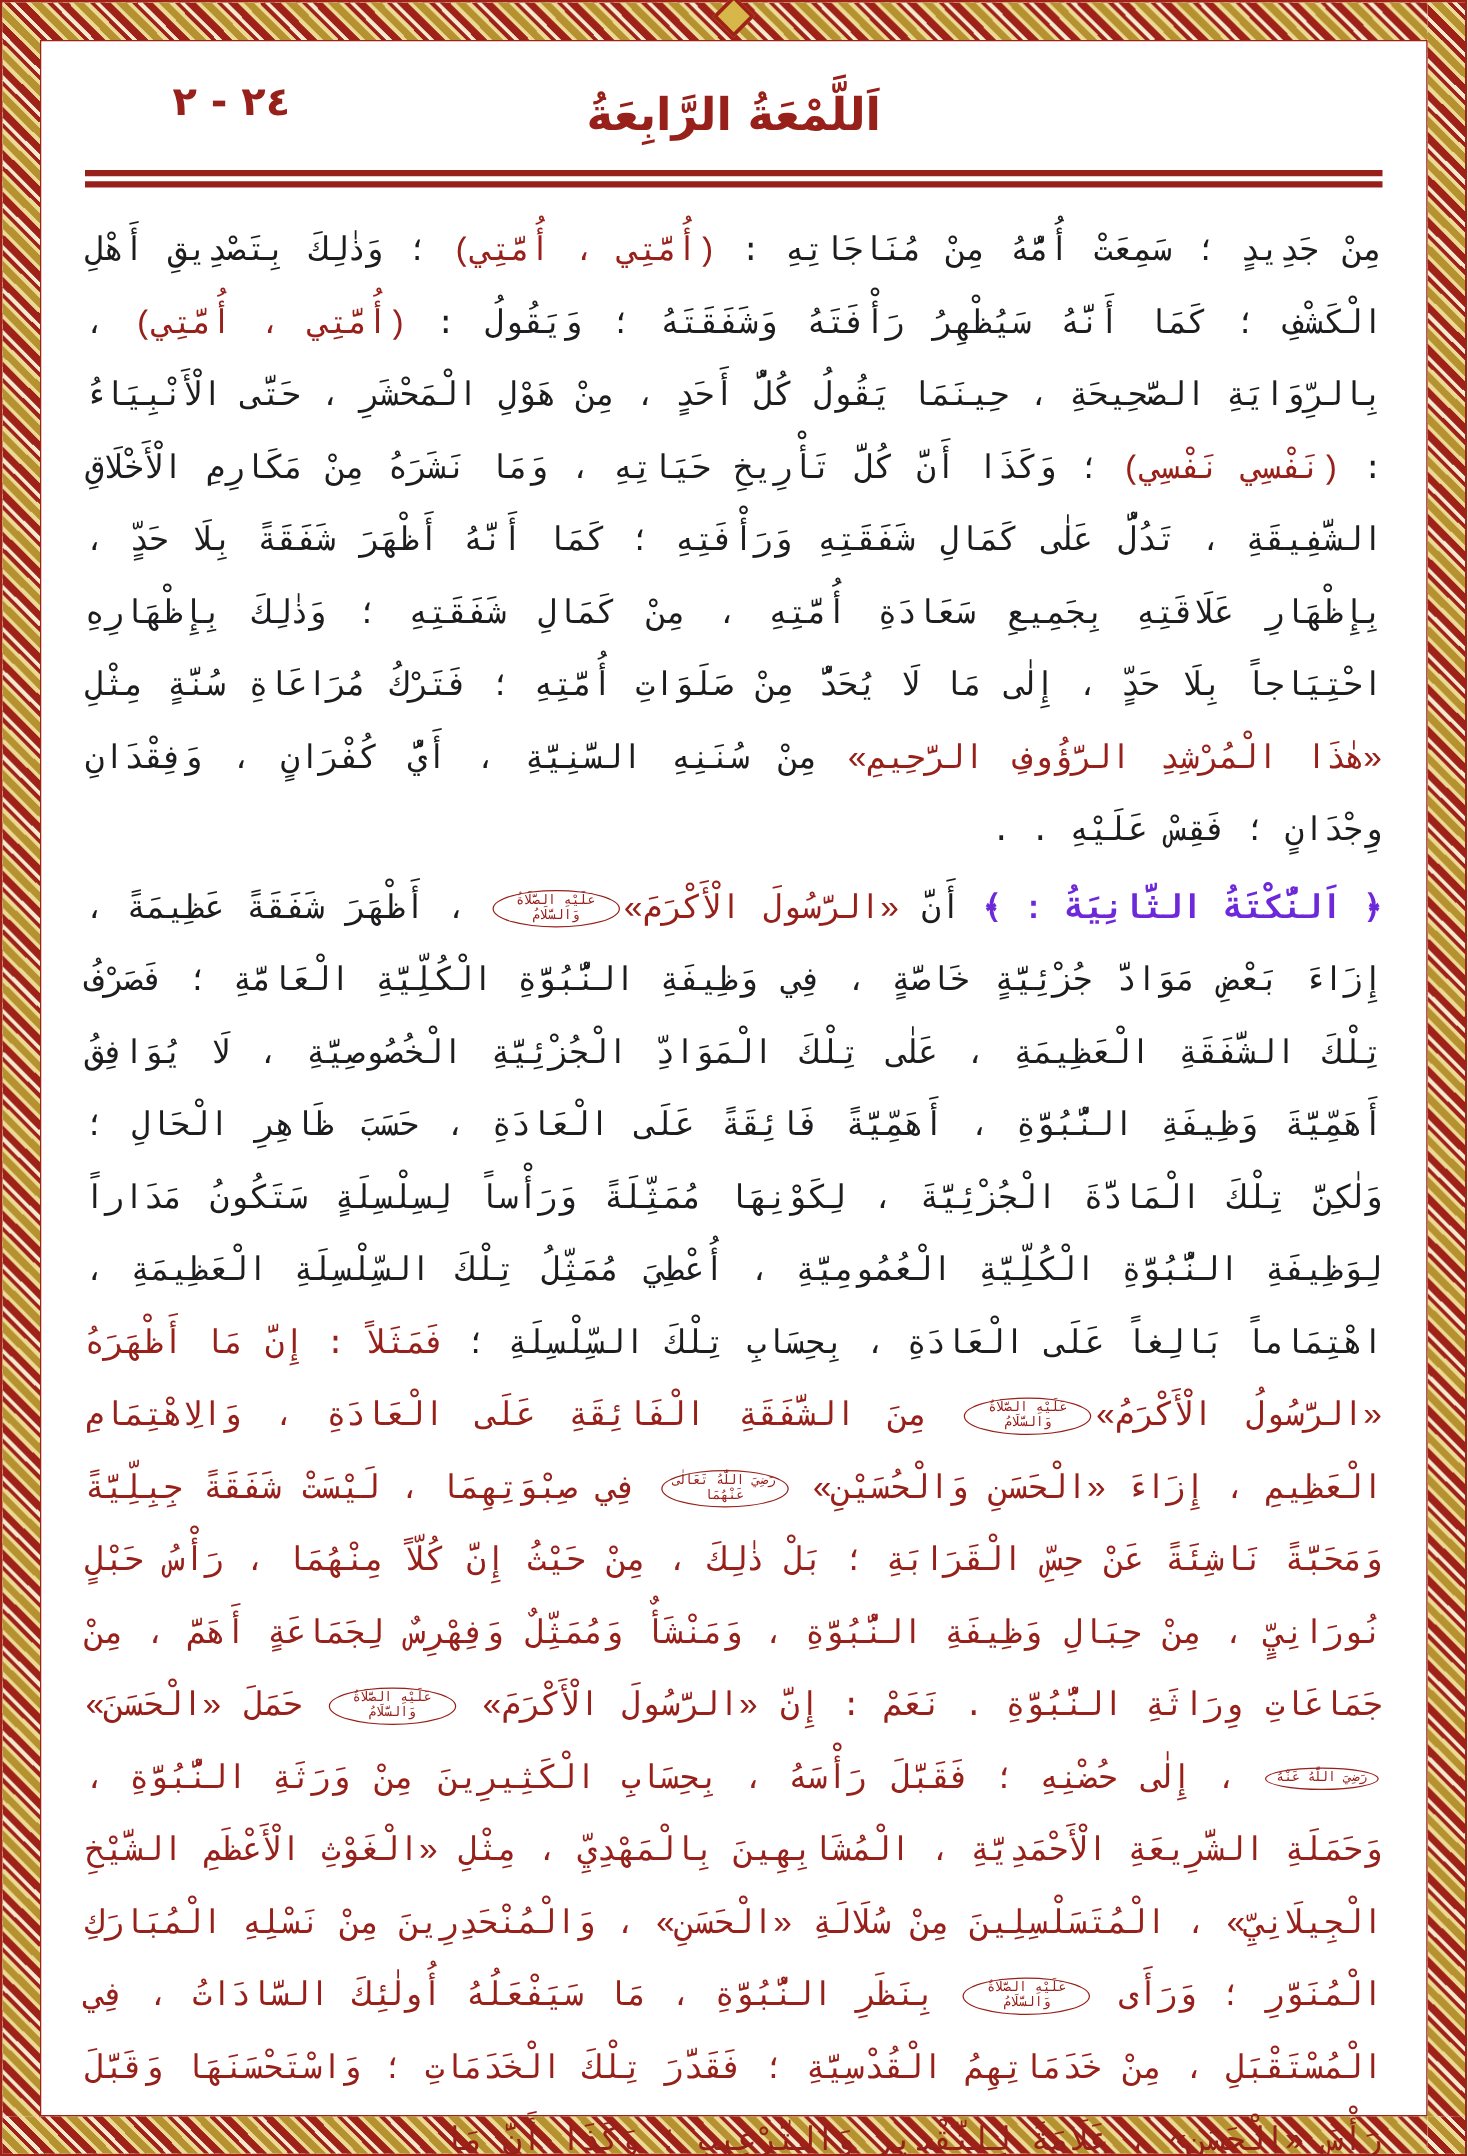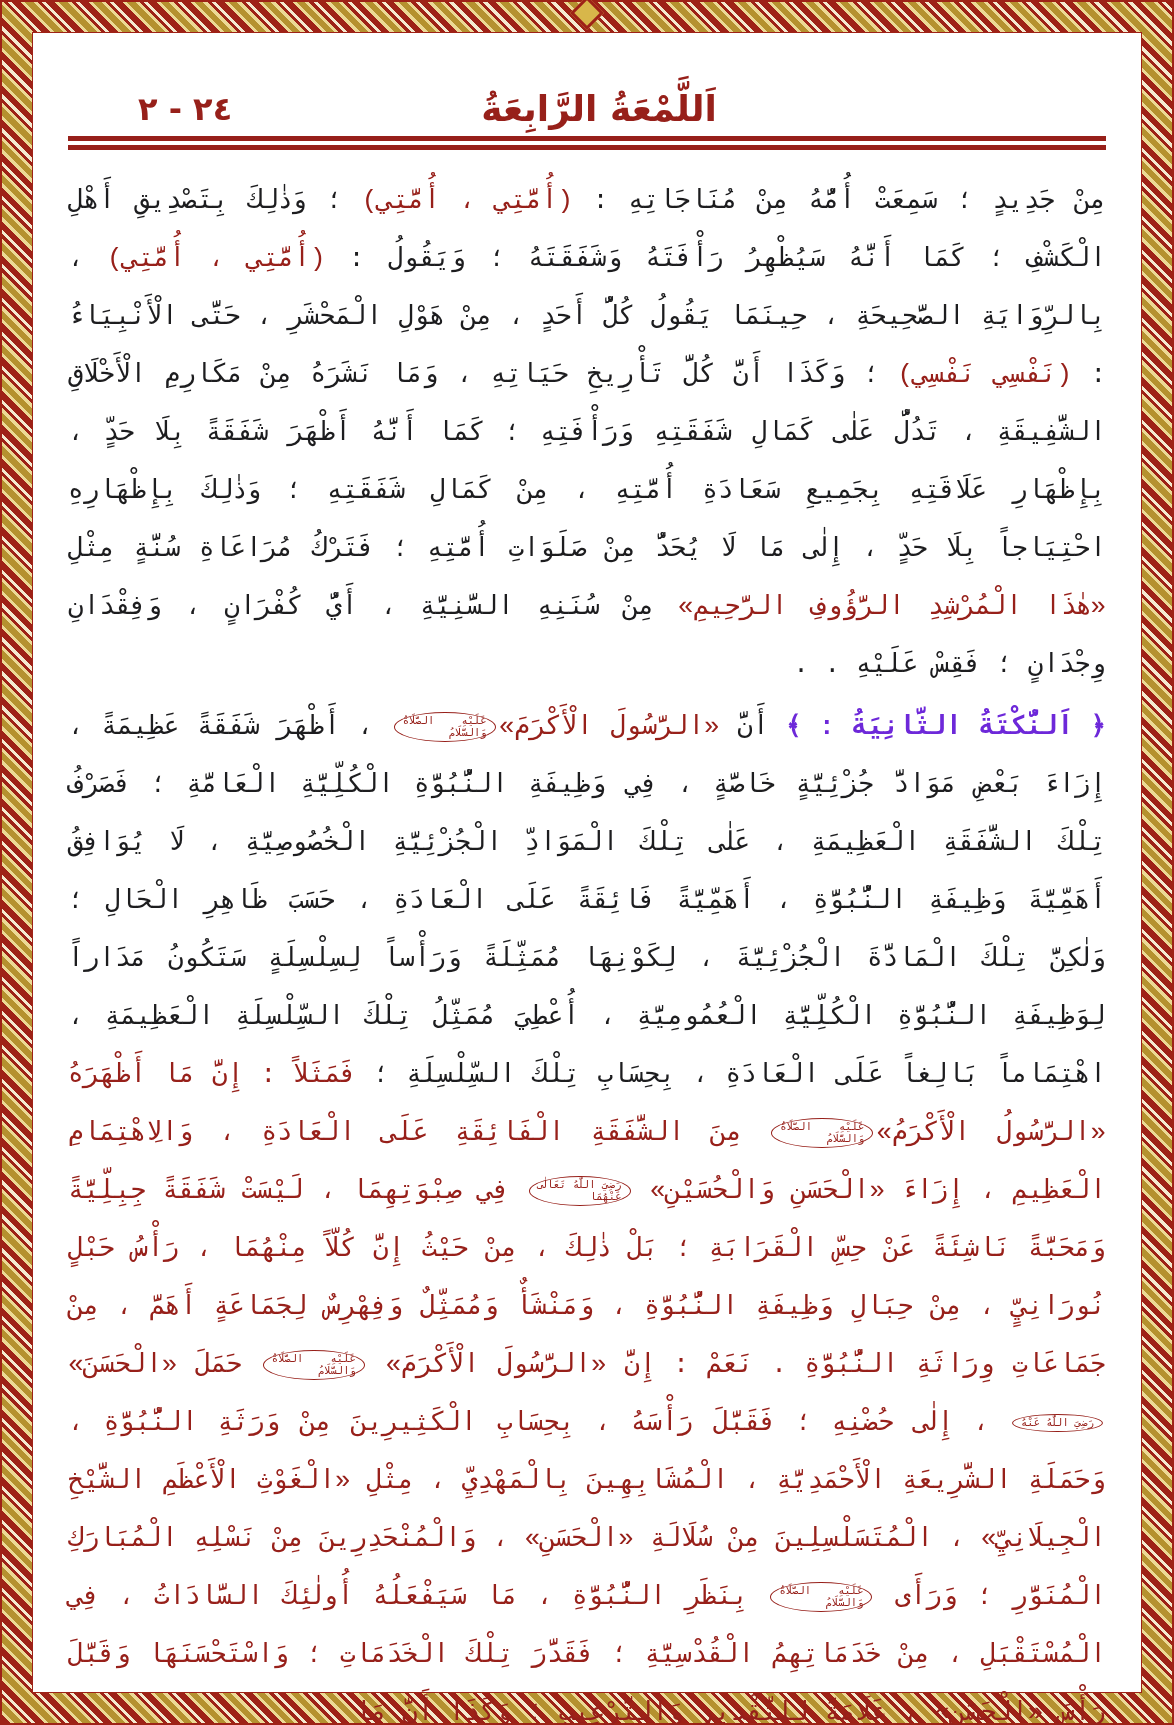--- a/index.html
+++ b/index.html
@@ -31,46 +31,46 @@
   }
   
   .content{
     position:absolute;inset:40px;
     padding:18px 28px 0 28px;
     box-sizing:border-box;
     color:#1d1d1f;
   }
   .header{position:relative;height:72px;}
   .page-title{
-    position:absolute;left:50%;top:30px;transform:translateX(-50%);
-    color:#97201a;font-size:36px;font-weight:bold;white-space:nowrap;margin-left:12px;
+    position:absolute;left:50%;top:14px;transform:translateX(-50%);
+    color:#97201a;font-size:36px;font-weight:bold;white-space:nowrap;
   }
   .page-number{
-    position:absolute;left:70px;top:32px;
+    position:absolute;left:70px;top:4px;
     color:#97201a;font-size:32px;font-weight:bold;white-space:nowrap;
   }
   .double-rule{
     height:4px;border-top:5px solid #97201a;border-bottom:5px solid #97201a;
     margin:6px 0 2px 0;
   }
   .body-text{
     margin-top:22px;
     font-size:26px;line-height:58px;
     text-align:justify;text-justify:inter-word;
   }
   .body-text p{margin:0 0 4px 0;font-family:Liberation Mono, monospace;}
   .red{color:#97201a;}
   .ink{color:#1d1d1f;}
   .heading-red{color:#6d28d9;font-weight:bold;}
   .seal{
     display:inline-block;
     font-size:10.5px;line-height:1.15;
     color:#97201a;border:1.5px solid #97201a;border-radius:50%;
     padding:2px 8px;margin:0 3px;
-    max-width:84px;vertical-align:middle;
+    max-width:84px;text-align:center;vertical-align:middle;
     white-space:normal;
   }
 </style>
 </head>
 <body>
 
 <div class="page">
   <div class="frame-edge-outer"></div>
   <div class="frame-band"></div>
   <div class="frame-edge-inner"></div>

